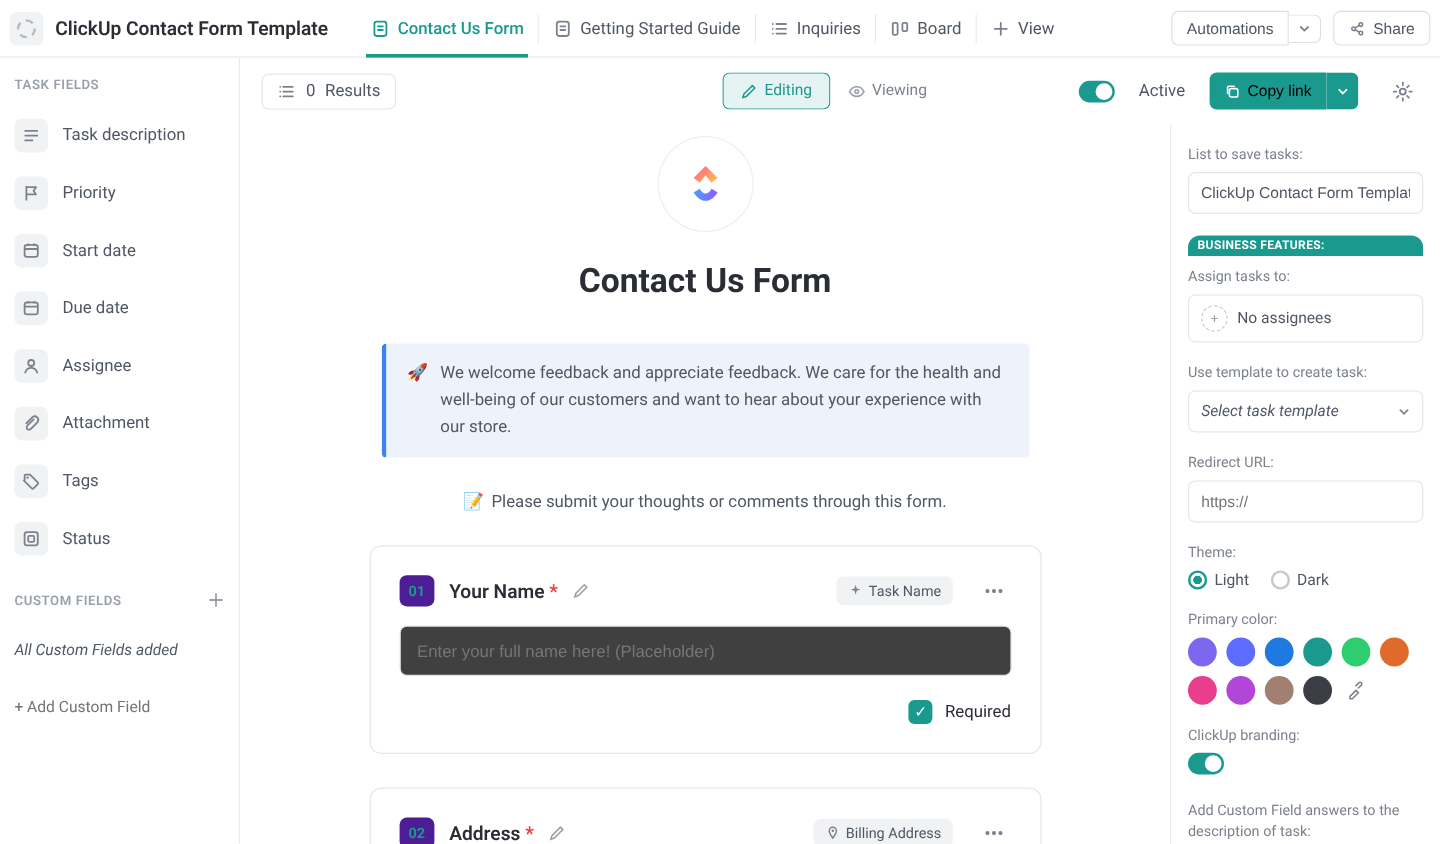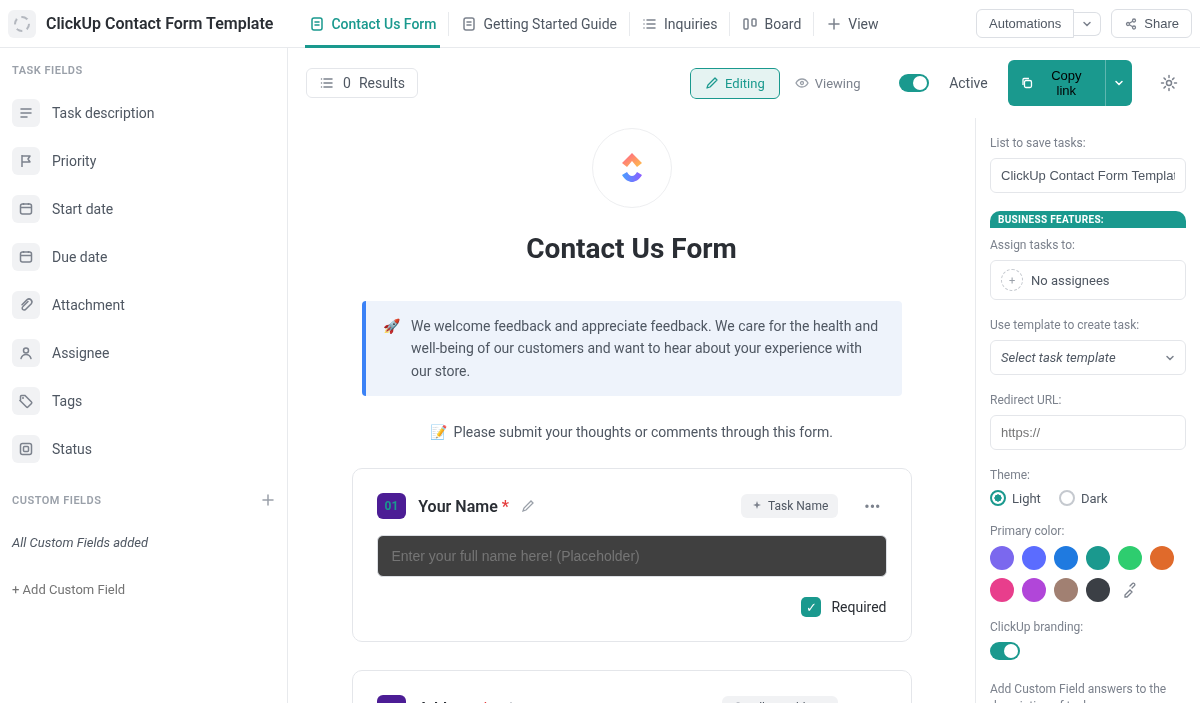--- a/index.html
+++ b/index.html
@@ -16,21 +16,21 @@
 .view-tab.active::after { content: ''; position: absolute; bottom: 0; left: 8px; right: 8px; height: 3px; background: #1a998e; }
 .view-sep { width: 1px; height: 24px; background: #e8eaed; }
 .view-icon { width: 16px; height: 16px; display: flex; align-items: center; justify-content: center; }
 .spacer { flex: 1; }
 .btn-outline { border: 1px solid #dcdfe4; background: #fff; border-radius: 6px; padding: 6px 12px; font-size: 13px; color: #4f5762; cursor: pointer; display: inline-flex; align-items: center; gap: 6px; }
 
 
 .body-row { display: flex; height: calc(703px - 48px); }
 
 
-.sidebar { width: 288px; border-right: 1px solid #e8eaed; padding: 16px 0 0 0; }
+.sidebar { width: 200px; border-right: 1px solid #e8eaed; padding: 16px 0 0 0; }
 .section-label { font-size: 11px; font-weight: 600; color: #9aa0a9; letter-spacing: 0.5px; padding: 0 12px 12px 12px; display: flex; justify-content: space-between; align-items: center; }
 .field-item { display: flex; align-items: center; gap: 12px; padding: 10px 12px; cursor: pointer; }
 .field-icon-box { width: 28px; height: 28px; border-radius: 6px; background: #f1f2f4; display: flex; align-items: center; justify-content: center; color: #7c828d; }
 .field-label { font-size: 14px; color: #4f5762; }
 .custom-fields-text { font-size: 13px; font-style: italic; color: #4f5762; padding: 16px 12px; }
 .add-custom-btn { font-size: 13px; color: #737373; padding: 16px 12px; cursor: pointer; }
 
 
 .center { flex: 1; display: flex; flex-direction: column; overflow-y: auto; }
 .center-toolbar { display: flex; align-items: center; padding: 12px 18px; gap: 12px; }
@@ -197,33 +197,33 @@
           <svg width="16" height="16" viewBox="0 0 16 16">
             <rect x="2.5" y="3" width="11" height="10" rx="2" stroke="#7c828d" stroke-width="1.5" fill="none"></rect>
             <path d="M2.5 6.5h11M5.5 2v2M10.5 2v2" stroke="#7c828d" stroke-width="1.5"></path>
           </svg>
         </div>
       <span class="field-label">Due date</span>
     </div>
     <div class="field-item">
       <div class="field-icon-box">
           <svg width="16" height="16" viewBox="0 0 16 16">
-            <path d="M10 4.5l-5 5a2 2 0 102.8 2.8l5.5-5.5a3 3 0 00-4.2-4.2L4 7.7" stroke="#7c828d" stroke-width="1.5" fill="none" stroke-linecap="round"></path>
-          </svg>
-        </div>
-      <span class="field-label">Attachment</span>
-    </div>
-    <div class="field-item">
-      <div class="field-icon-box">
-          <svg width="16" height="16" viewBox="0 0 16 16">
             <circle cx="8" cy="5.5" r="2.5" stroke="#7c828d" stroke-width="1.5" fill="none"></circle>
             <path d="M3 13.5c.8-2.5 2.8-4 5-4s4.2 1.5 5 4" stroke="#7c828d" stroke-width="1.5" fill="none" stroke-linecap="round"></path>
           </svg>
         </div>
       <span class="field-label">Assignee</span>
+    </div>
+    <div class="field-item">
+      <div class="field-icon-box">
+          <svg width="16" height="16" viewBox="0 0 16 16">
+            <path d="M10 4.5l-5 5a2 2 0 102.8 2.8l5.5-5.5a3 3 0 00-4.2-4.2L4 7.7" stroke="#7c828d" stroke-width="1.5" fill="none" stroke-linecap="round"></path>
+          </svg>
+        </div>
+      <span class="field-label">Attachment</span>
     </div>
     <div class="field-item">
       <div class="field-icon-box">
           <svg width="16" height="16" viewBox="0 0 16 16">
             <path d="M2.5 7V3.5A1 1 0 013.5 2.5H7l6.5 6.5a1 1 0 010 1.4l-3.6 3.6a1 1 0 01-1.4 0L2 7.5z" stroke="#7c828d" stroke-width="1.5" fill="none"></path>
             <circle cx="5" cy="5" r="1" fill="#7c828d"></circle>
           </svg>
         </div>
       <span class="field-label">Tags</span>
     </div>

